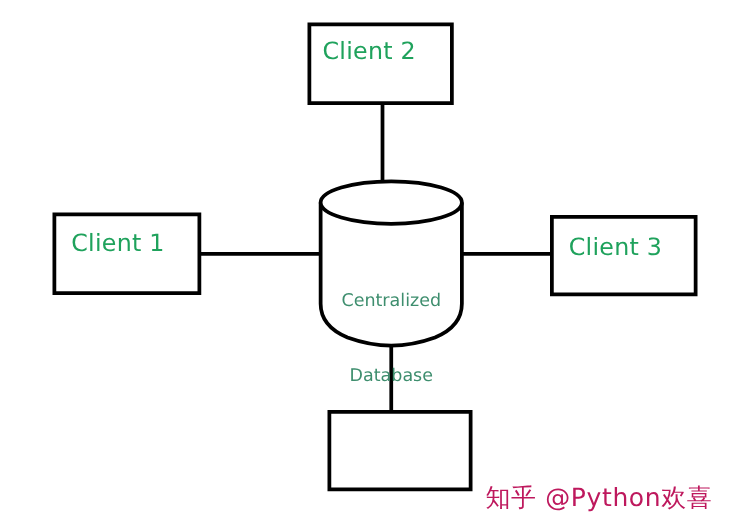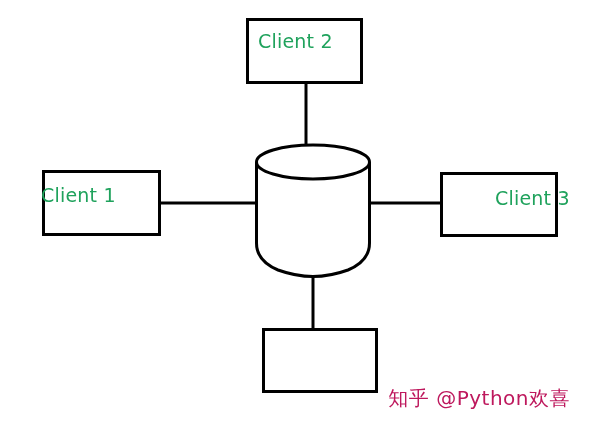--- a/index.html
+++ b/index.html
@@ -77,23 +77,27 @@
     </g>
 
     <g>
       <rect x="43.5" y="171.5" width="116" height="63" fill="#ffffff" stroke="#000000" stroke-width="3"></rect>
       <rect x="247.5" y="19.5" width="114" height="63" fill="#ffffff" stroke="#000000" stroke-width="3"></rect>
       <rect x="441.5" y="173.5" width="115" height="62" fill="#ffffff" stroke="#000000" stroke-width="3"></rect>
       <rect x="263.5" y="329.5" width="113" height="62" fill="#ffffff" stroke="#000000" stroke-width="3"></rect>
     </g>
   </svg>
 
-  <div class="node-label client-label" style="left:41px; top:186px;">Client 1</div>
+  <div class="node-label client-label" style="left:57px; top:186px;">Client 1</div>
 
   <div class="node-label client-label" style="left:258px; top:32px;">Client 2</div>
 
-  <div class="node-label client-label" style="left:455px; top:189px;margin-left:40px;">Client 3</div>
+  <div class="node-label client-label" style="left:455px; top:189px;">Client 3</div>
 
 
+  <div class="node-label db-label" style="left:256px; top:190px; width:114px;">
+    <div>Centralized</div>
+    <div>Database</div>
+  </div>
 
   <div class="watermark">知乎 @Python欢喜</div>
 
 </div>
 
 </body></html>

